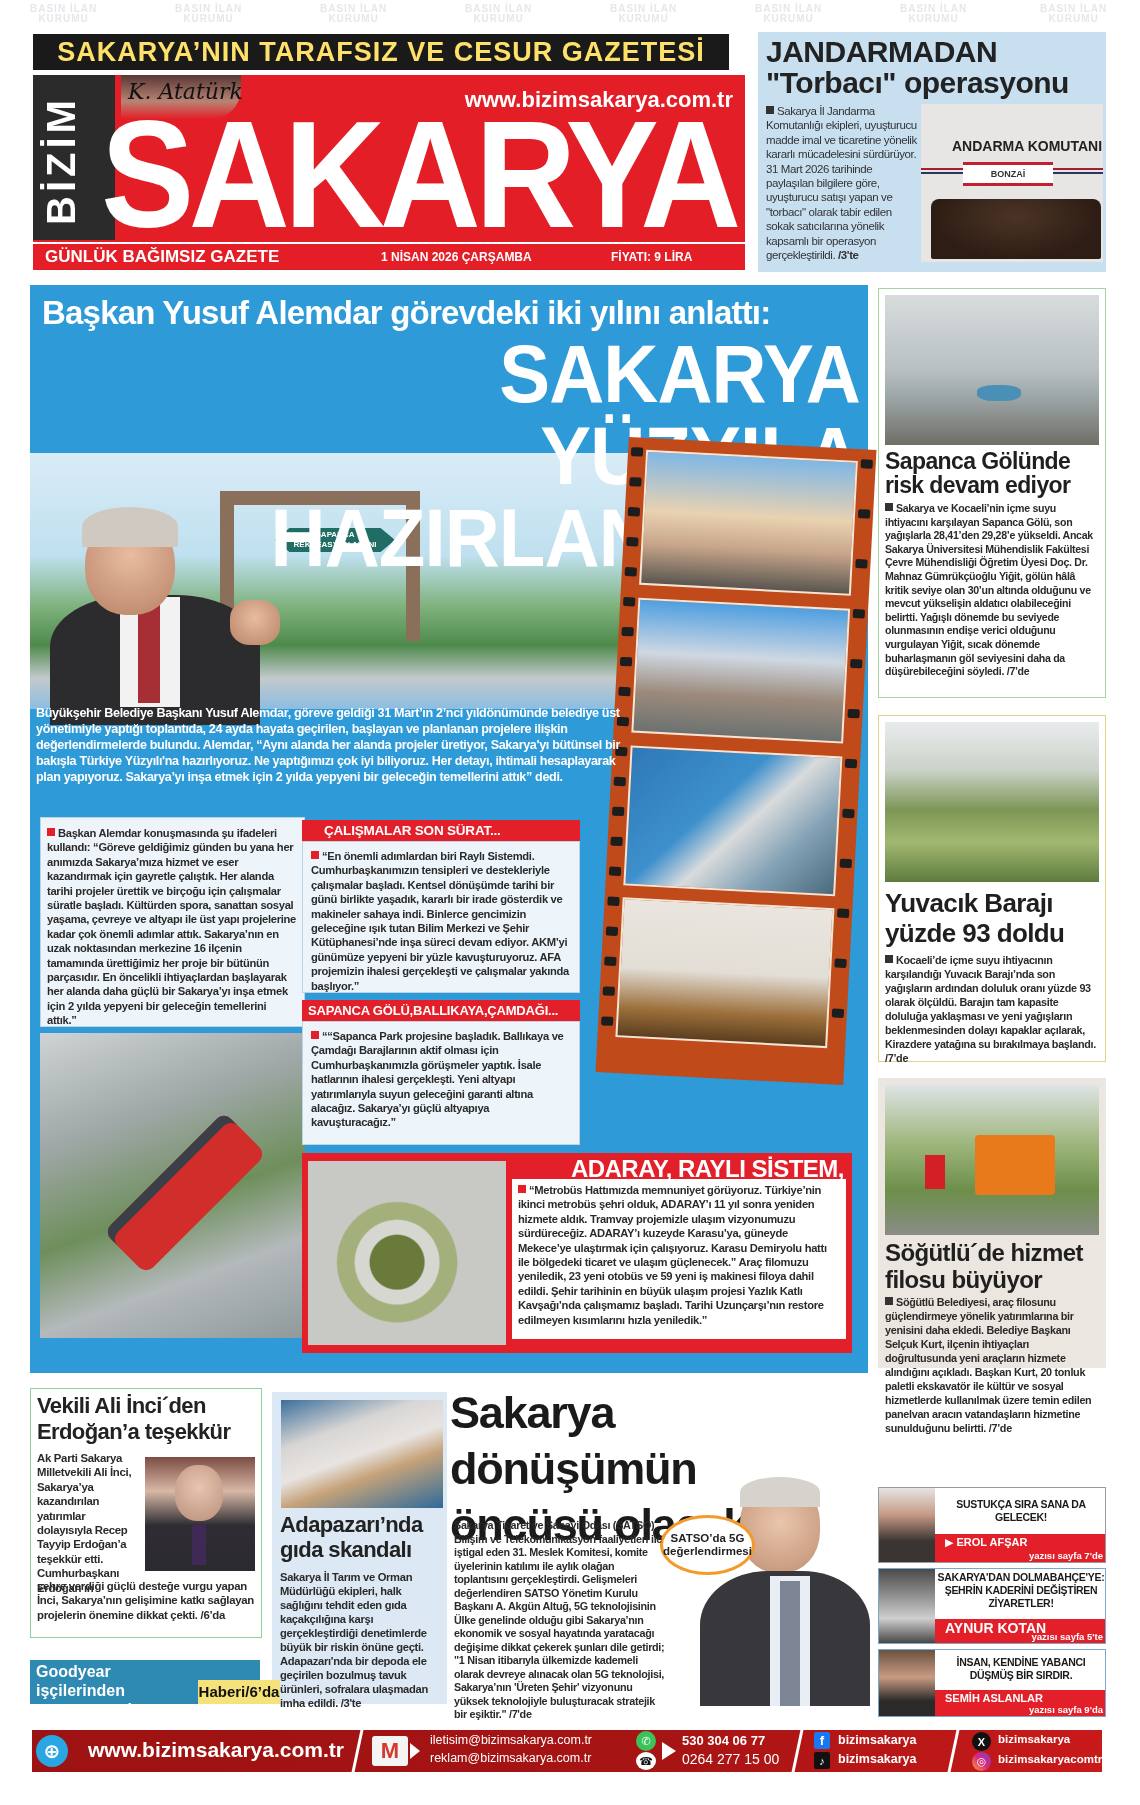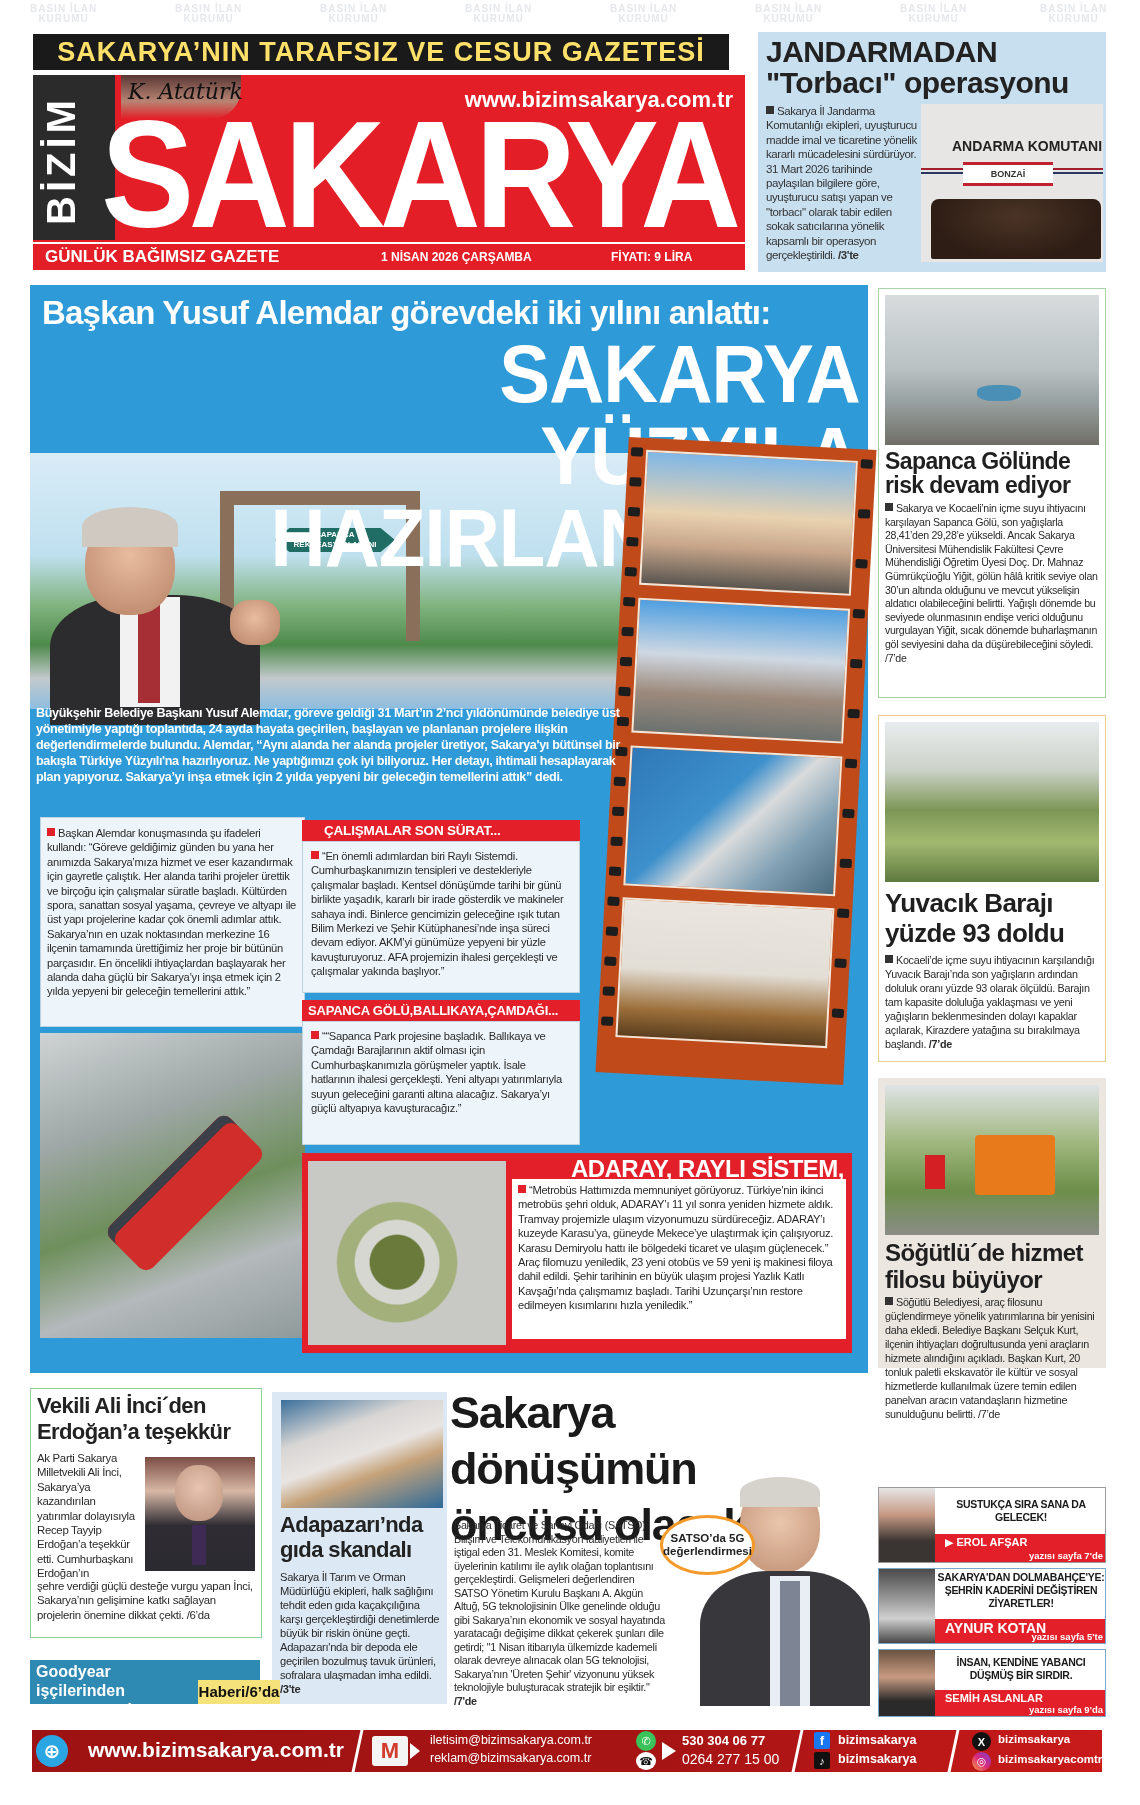--- a/index.html
+++ b/index.html
@@ -2,21 +2,21 @@
 <html><head>
 <meta charset="utf-8">
 <style>
   * { box-sizing: border-box; margin: 0; padding: 0; }
   html, body { width: 1140px; height: 1805px; background: #ffffff; overflow: hidden; }
   body { position: relative; font-family: "Liberation Sans", "DejaVu Sans", sans-serif; color: #1a1a1a; }
   .abs { position: absolute; }
   .sq { display: inline-block; width: 8px; height: 8px; margin-right: 3px; vertical-align: 1px; }
   .sq.red { background: #e3202a; }
   .sq.dark { background: #333; }
-  .body-txt { font-size: 11.2px; line-height: 14.4px; color: #2a2a2a; letter-spacing: -0.3px; }
+  .body-txt { font-size: 11.2px; line-height: 14.4px; color: #2a2a2a; letter-spacing: -0.3px; font-weight: bold; }
 
   
   #slogan-bar { left: 33px; top: 34px; width: 696px; height: 36px; background: #1a1a1a; color: #ffe16a; font-weight: 900; font-size: 27px; text-align: center; line-height: 36px; letter-spacing: 1px; }
   #mast { left: 33px; top: 75px; width: 712px; height: 195px; background: #e31e26; overflow: hidden; }
   #mast-bizim-bar { left: 0; top: 0; width: 82px; height: 165px; background: #2b2b2b; }
   #mast-bizim { left: 6px; top: 30px; width: 70px; height: 120px; color: #fff; font-weight: 900; font-size: 40px; writing-mode: vertical-rl; transform: rotate(180deg); text-align: center; letter-spacing: 4px; }
   #mast-portrait { left: 88px; top: 0; width: 120px; height: 44px; background: linear-gradient(180deg,#4a3a36,#b38f7c 60%, #e31e26); border-bottom-right-radius: 30px; opacity: 0.9; }
   #mast-sign { left: 95px; top: 4px; color: #111; font-family: "DejaVu Serif", serif; font-style: italic; font-size: 22px; }
   #mast-url { right: 12px; top: 12px; color: #fff; font-weight: 900; font-size: 22px; }
   #mast-title { left: 68px; top: 34px; width: 640px; color: #fff; font-weight: 900; font-size: 152px; line-height: 130px; letter-spacing: -6px; transform: scaleX(0.92); transform-origin: left; }

